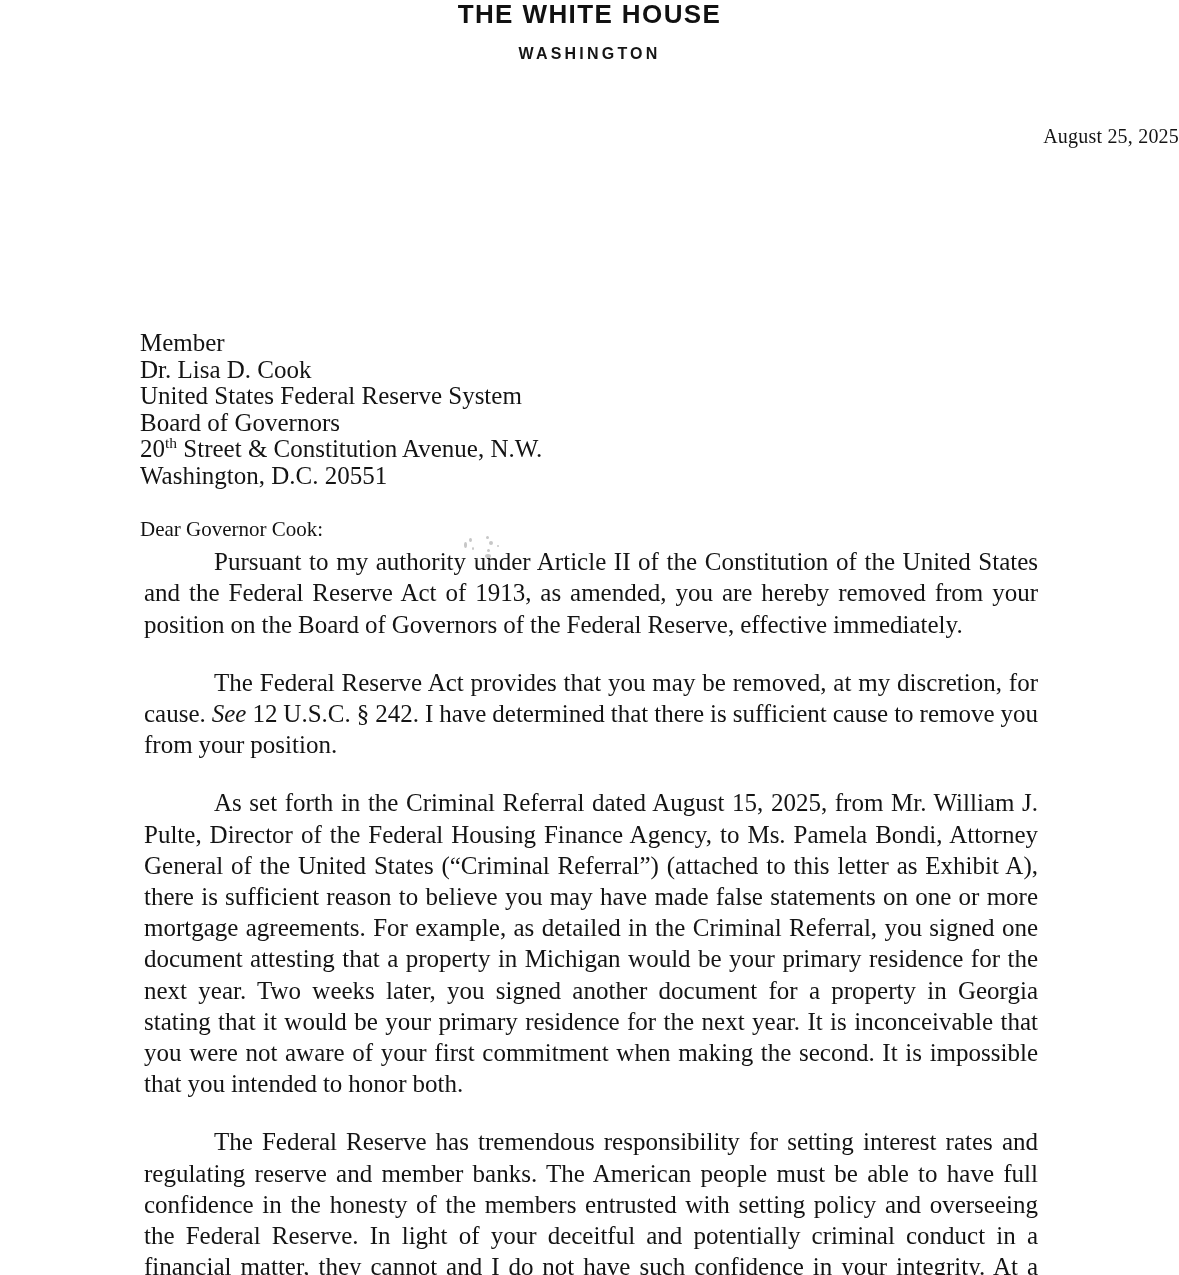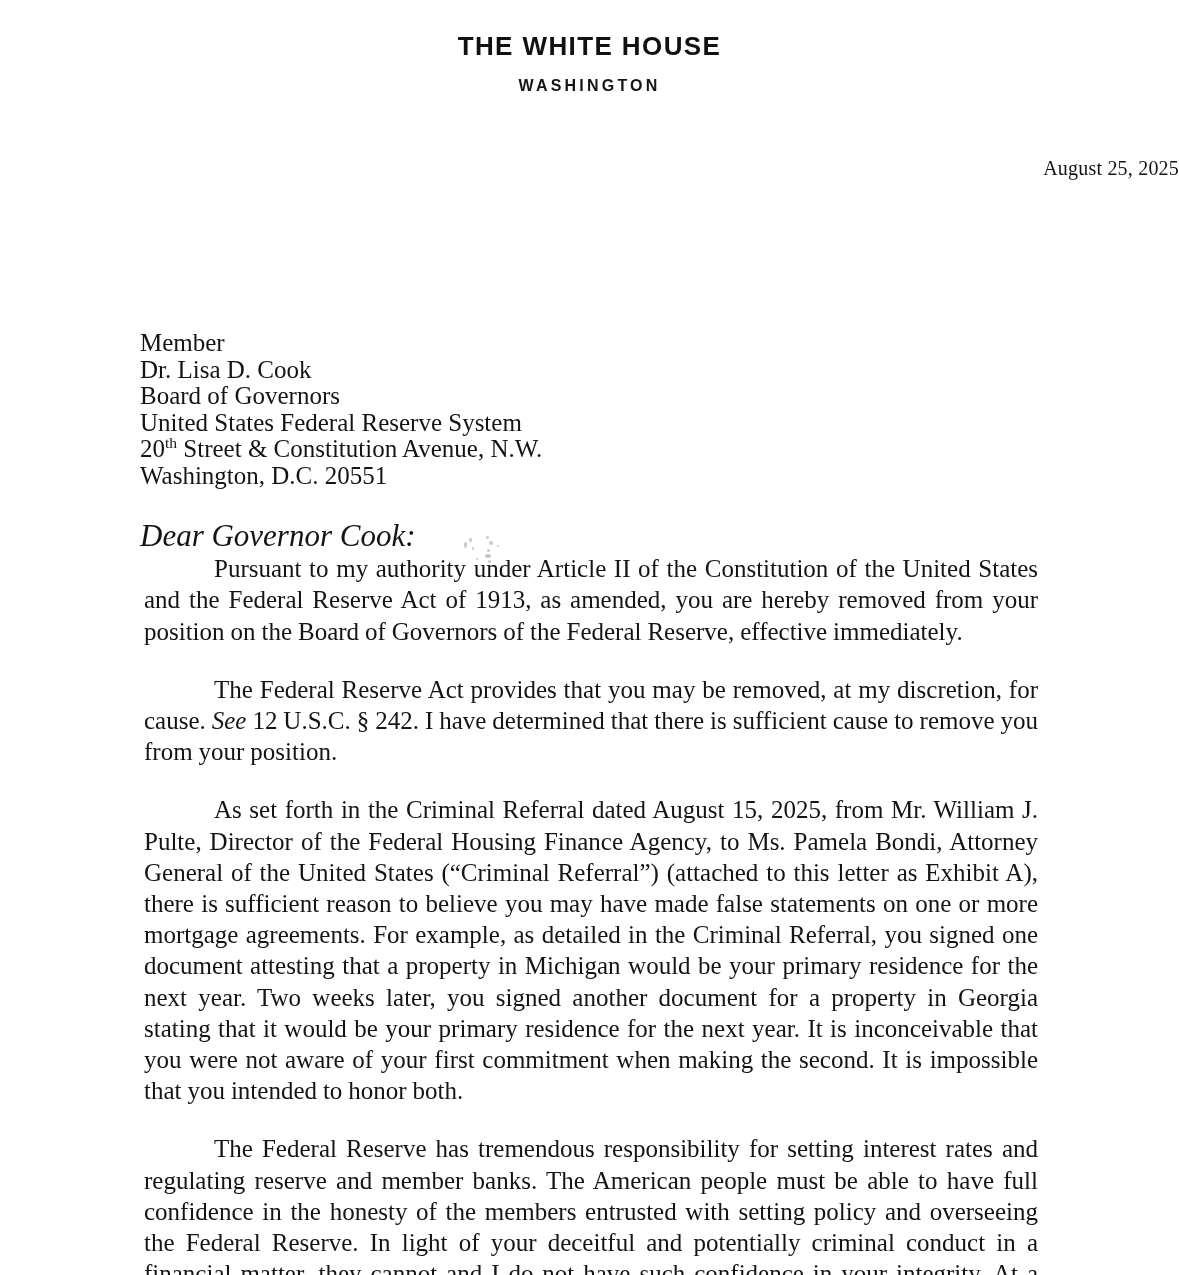--- a/index.html
+++ b/index.html
@@ -20,21 +20,20 @@
 
   .page {
     position: absolute;
     inset: 0;
     background: #ffffff;
   }
 
   
   .letterhead {
     text-align: center;
-    padding-top: 32px;
   }
   .lh-title {
     font-family: "Liberation Sans", "DejaVu Sans", sans-serif;
     font-weight: 700;
     font-size: 26px;
     letter-spacing: 1.4px;
     color: #111111;
     line-height: 1.1;
   }
   .lh-sub {
@@ -69,24 +68,23 @@
   .addr .line {
     white-space: nowrap;
   }
   sup.ord {
     font-size: 0.62em;
     vertical-align: super;
     line-height: 0;
   }
 
   .salutation {
-    font-size: 31px;
-    margin-top: 33px;
+    font-size: 21px;
+    margin-top: 26px;
     line-height: 26.6px;
-    font-style: italic;
   }
 
   p.para {
     font-size: 25px;
     line-height: 31.2px;
     margin: 4px;
     text-indent: 70px;
     text-align: justify;
     word-spacing: -0.3px;
   }
@@ -126,22 +124,22 @@
     <div class="lh-sub">WASHINGTON</div>
   </div>
 
   <div class="date-line">August 25, 2025</div>
 
   <div class="body-block">
 
     <div class="addr">
       <div class="line">Member</div>
       <div class="line">Dr. Lisa D. Cook</div>
+      <div class="line">United States Federal Reserve System</div>
       <div class="line">Board of Governors</div>
-      <div class="line">United States Federal Reserve System</div>
       <div class="line"><span>20</span><sup class="ord">th</sup><span> Street &amp; Constitution Avenue, N.W.</span></div>
       <div class="line">Washington, D.C.  20551</div>
     </div>
 
     <div class="salutation">Dear Governor Cook:</div>
 
     <p class="para p-first">Pursuant to my authority under Article II of the Constitution of the United States and the Federal Reserve Act of 1913, as amended, you are hereby removed from your position on the Board of Governors of the Federal Reserve, effective immediately.</p>
 
     <p class="para"><span>The Federal Reserve Act provides that you may be removed, at my discretion, for cause. </span><span class="ital">See</span><span> 12 U.S.C. § 242.  I have determined that there is sufficient cause to remove you from your position.</span></p>
 

